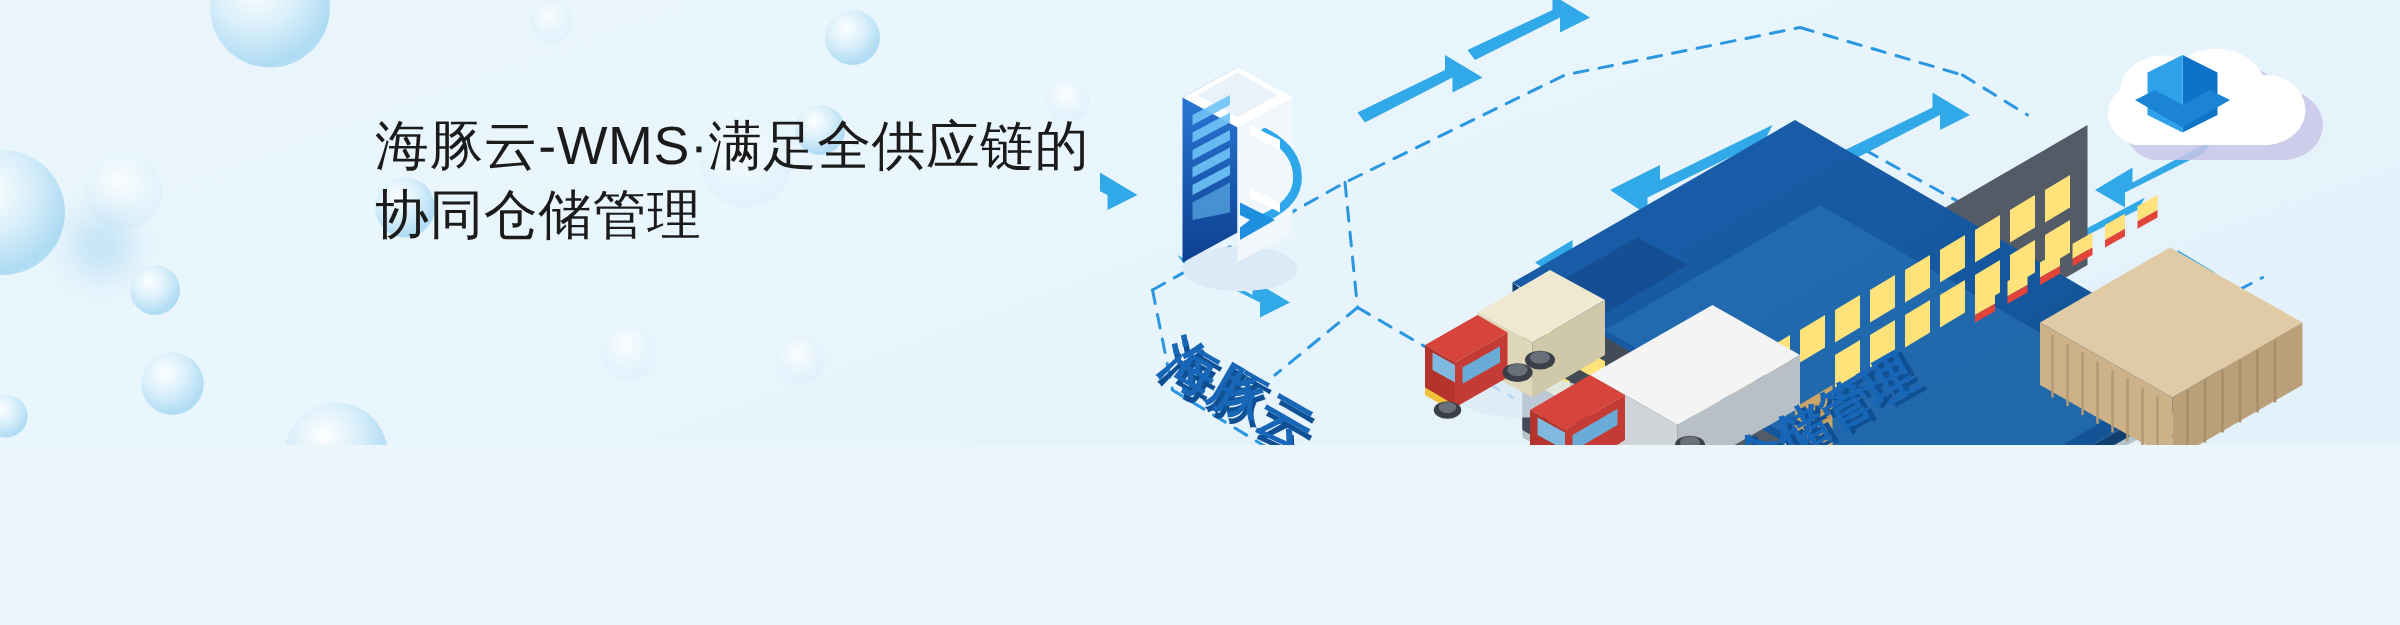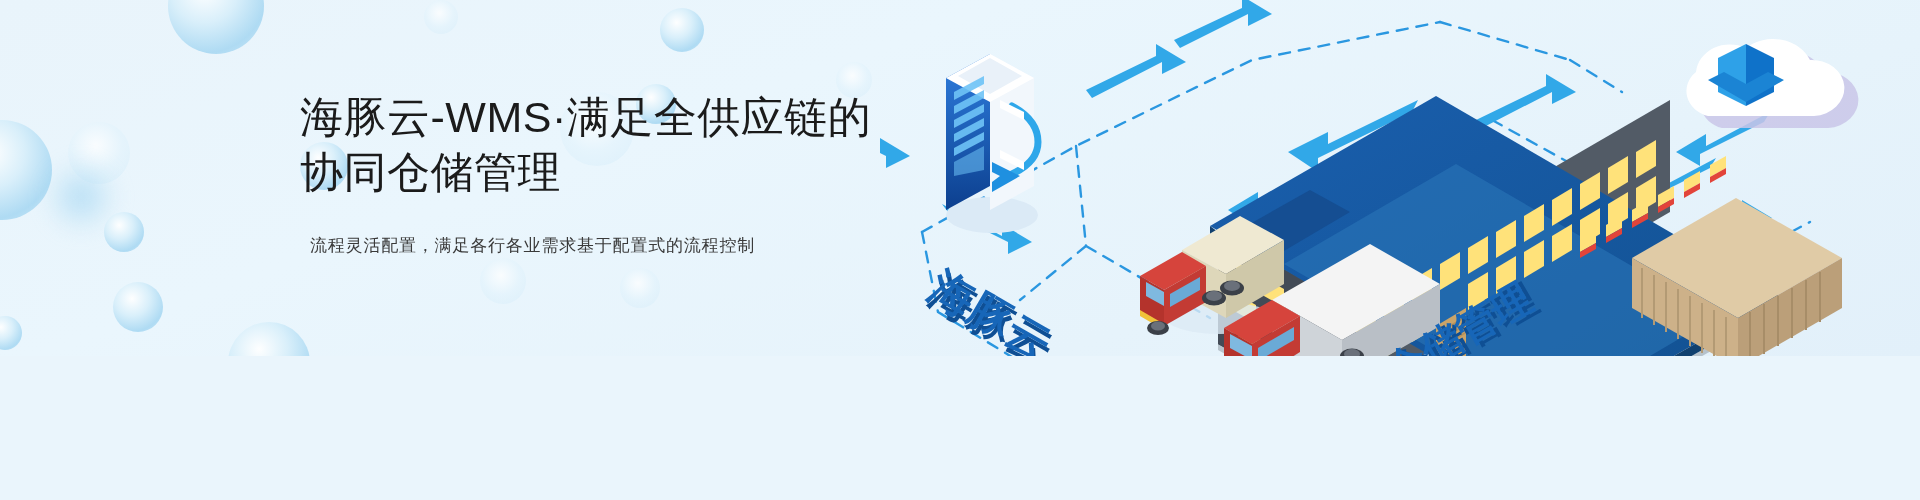--- a/index.html
+++ b/index.html
@@ -58,21 +58,20 @@
       <div class="bubble bub-faint" style="left: 560px; top: 92px; width: 74px; height: 74px;"></div>
       <div class="bubble bub-soft" style="left: 636px; top: 84px; width: 40px; height: 40px;"></div>
       <div class="bubble bub-faint" style="left: 480px; top: 258px; width: 46px; height: 46px;"></div>
       <div class="bubble bub-faint" style="left: 620px; top: 268px; width: 40px; height: 40px;"></div>
       <div class="bubble bub-faint" style="left: 836px; top: 62px; width: 36px; height: 36px;"></div>
     </div>
 
   <div id="copy">
     <div id="headline" style="white-space: pre-line;">海豚云-WMS·满足全供应链的
 协同仓储管理</div>
-    <div id="subhead">流程灵活配置，满足各行各业需求基于配置式的流程控制</div>
   </div>
 
   <div id="art">
     <svg viewBox="0 0 1040 500" xmlns="http://www.w3.org/2000/svg">
       <defs>
         <linearGradient id="gServer" x1="0" y1="0" x2="0" y2="1">
           <stop offset="0%" stop-color="#2f7fe0"></stop>
           <stop offset="100%" stop-color="#0c3f8e"></stop>
         </linearGradient>
         <linearGradient id="gArrowBlue" x1="0" y1="0" x2="1" y2="1">

